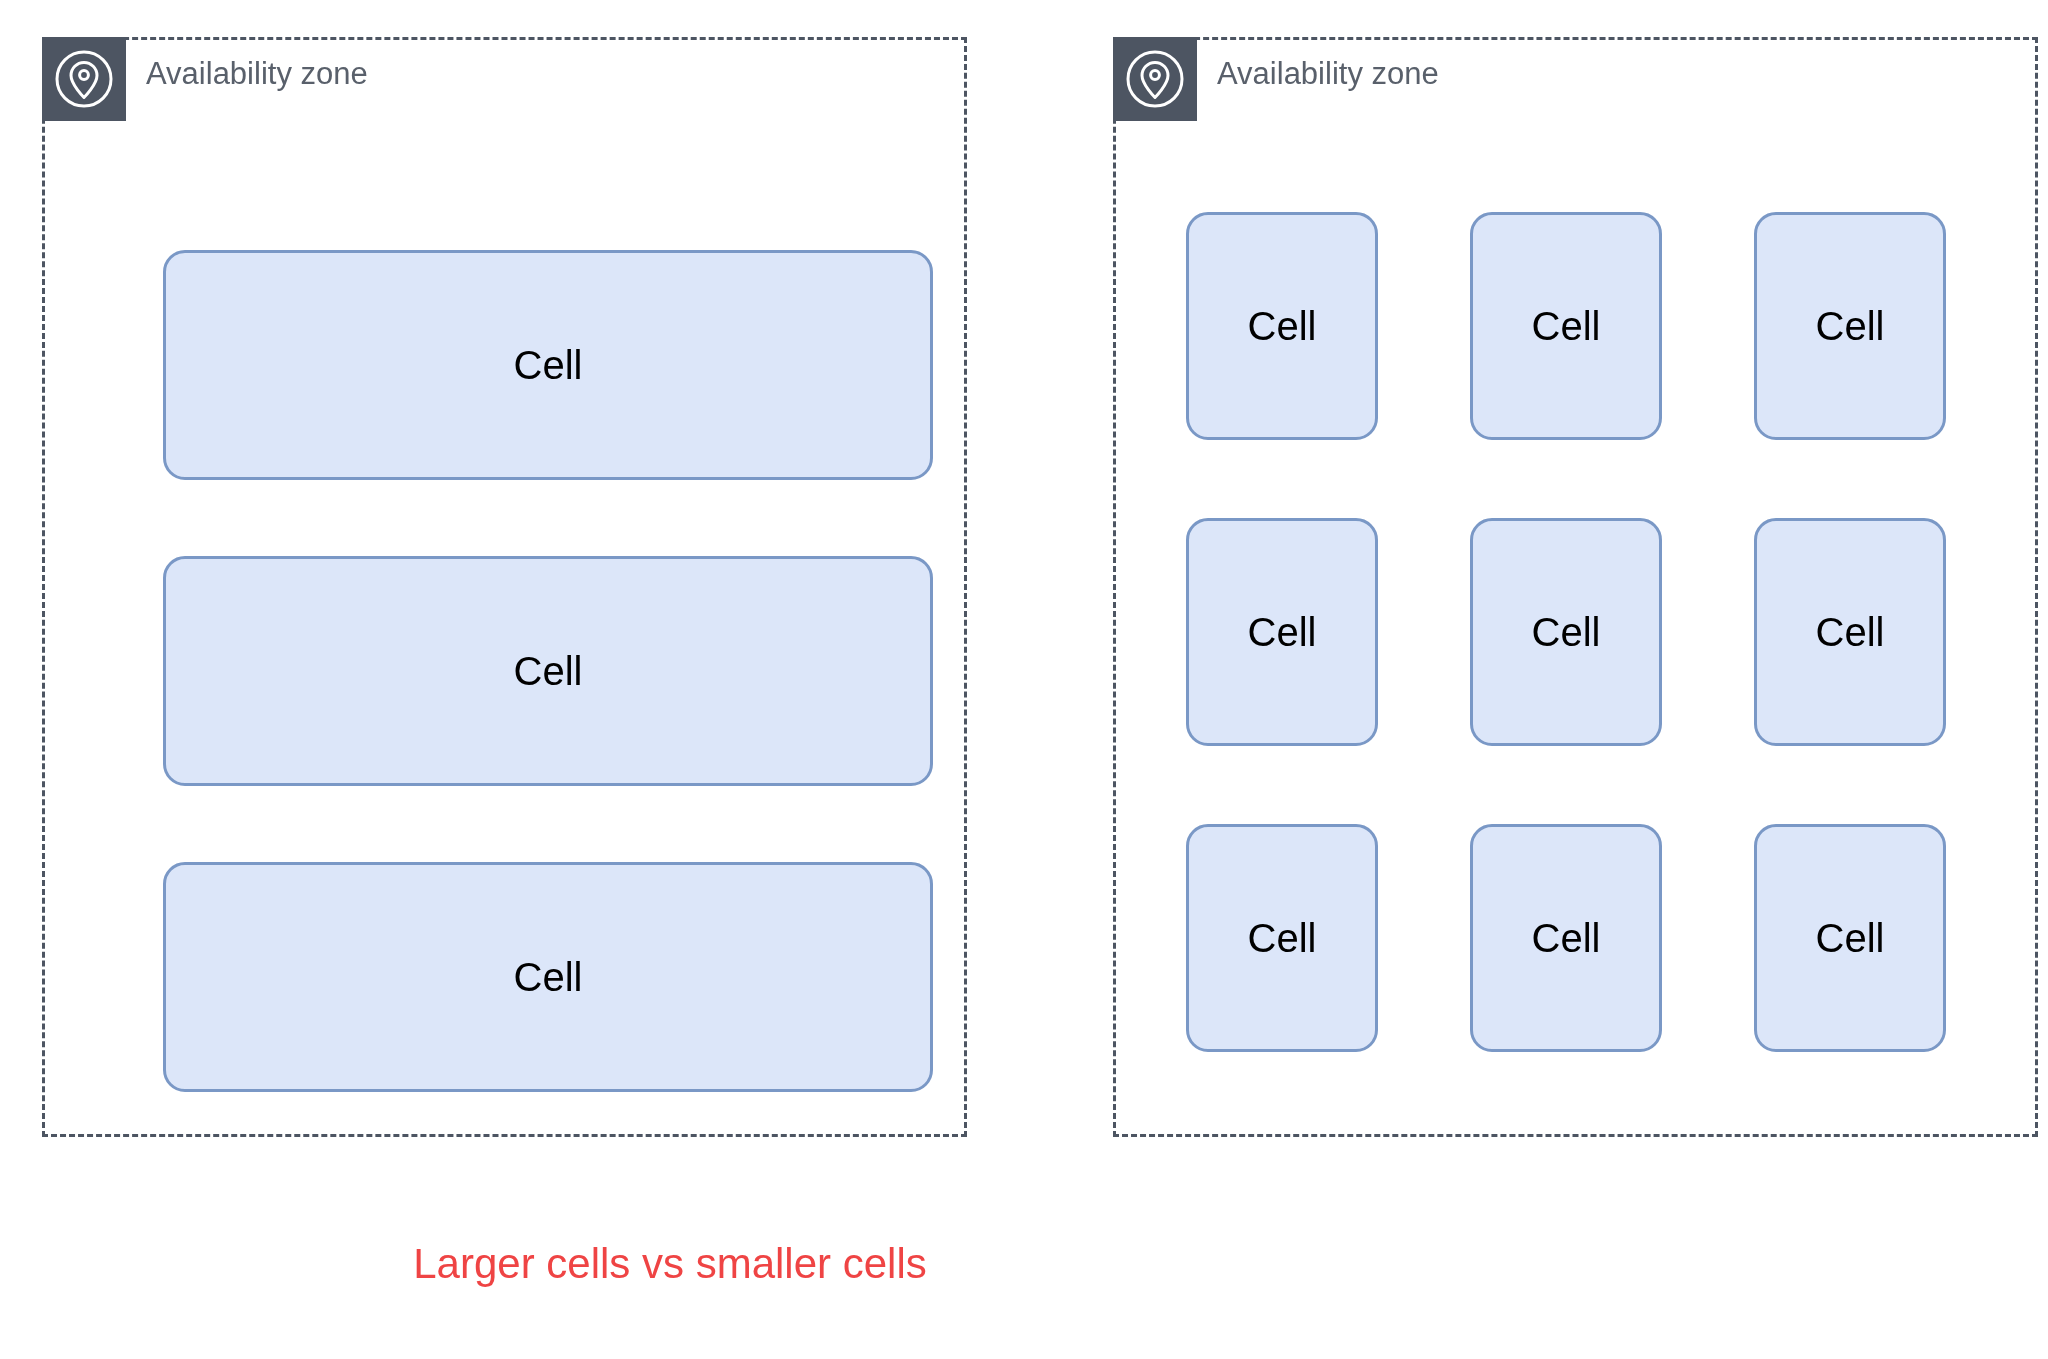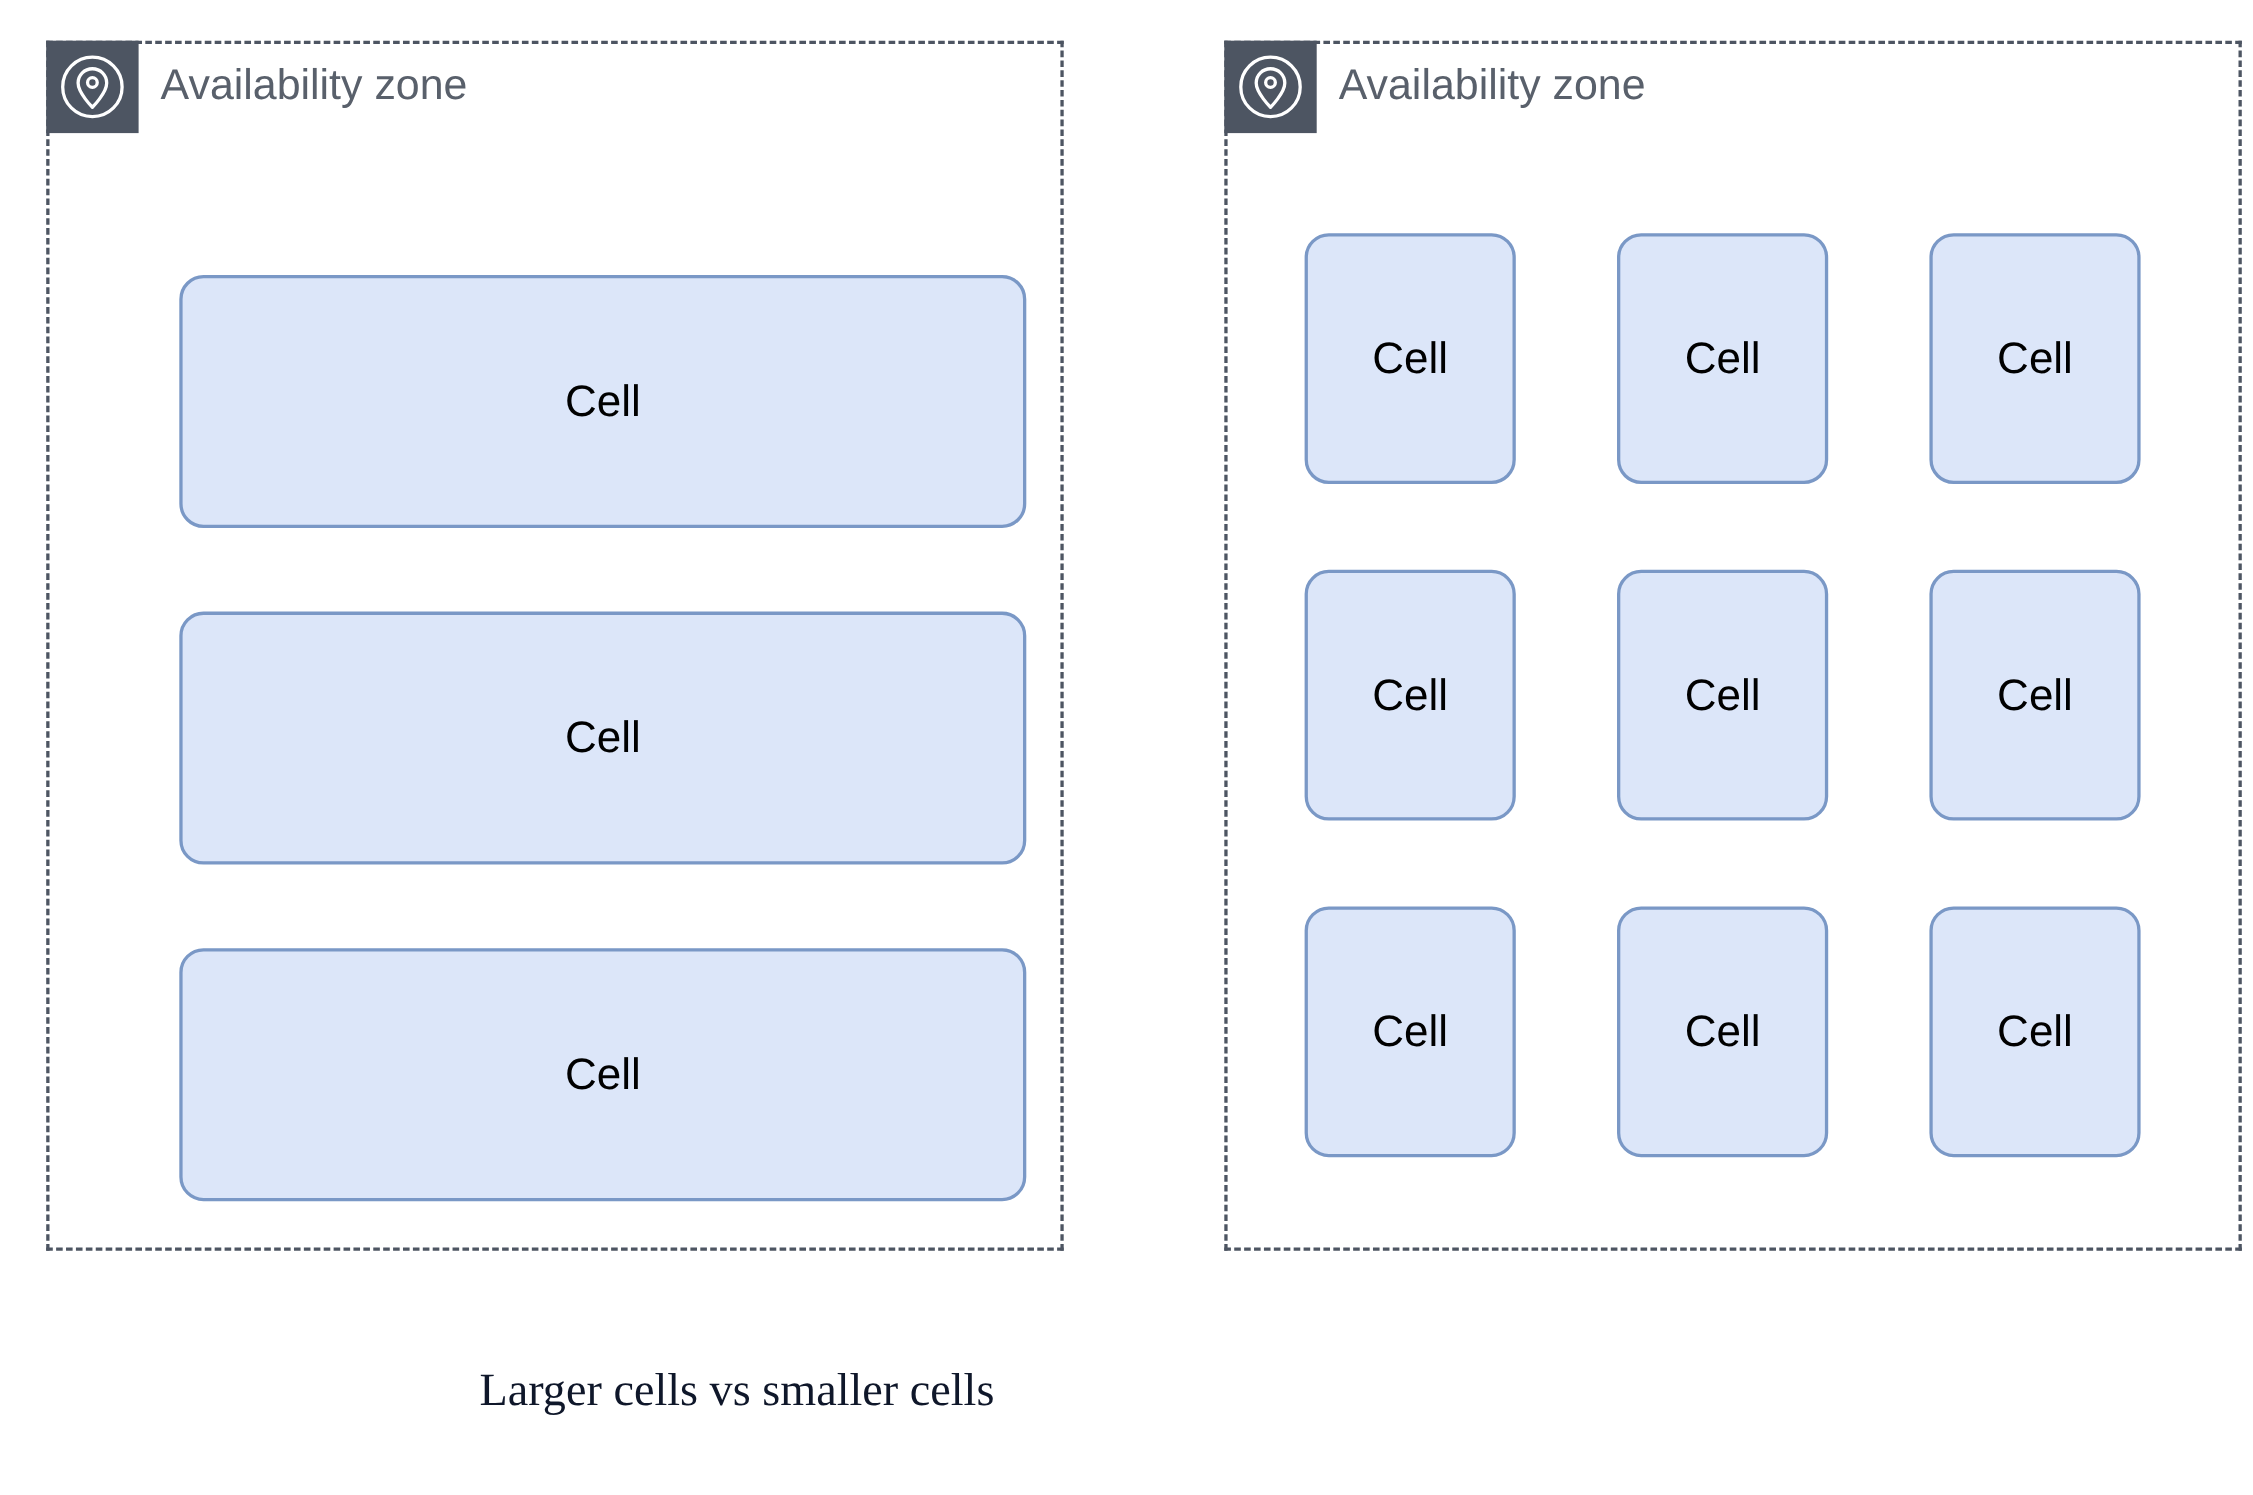--- a/index.html
+++ b/index.html
@@ -45,21 +45,21 @@
     height: 84px;
     background: #4d5562;
     display: block;
     flex: 0 0 auto;
   }
   .zone-icon svg { display: block; width: 84px; height: 84px; }
 
   .zone-title {
     margin-left: 20px;
     margin-top: 20px;
-    font-size: 39px;
+    font-size: 31px;
     line-height: 1.1;
     color: #59606b;
     white-space: nowrap;
     font-family: "Liberation Sans", sans-serif;
   }
 
   
   .cell {
     position: absolute;
     box-sizing: border-box;
@@ -90,22 +90,22 @@
   .row-2 { top: 784px; }
 
   
   #caption {
     position: absolute;
     left: 0;
     top: 1240px;
     width: 1340px;
     text-align: center;
     font-size: 42px;
-    color: #0f172a;
-    font-family: Liberation Serif, serif;
+    color: #ef4444;
+    font-family: Liberation Sans, sans-serif;
     white-space: nowrap;
   }
 </style>
 </head>
 <body>
 
 <div id="canvas">
 
   <div class="zone" id="zone-left">
 

